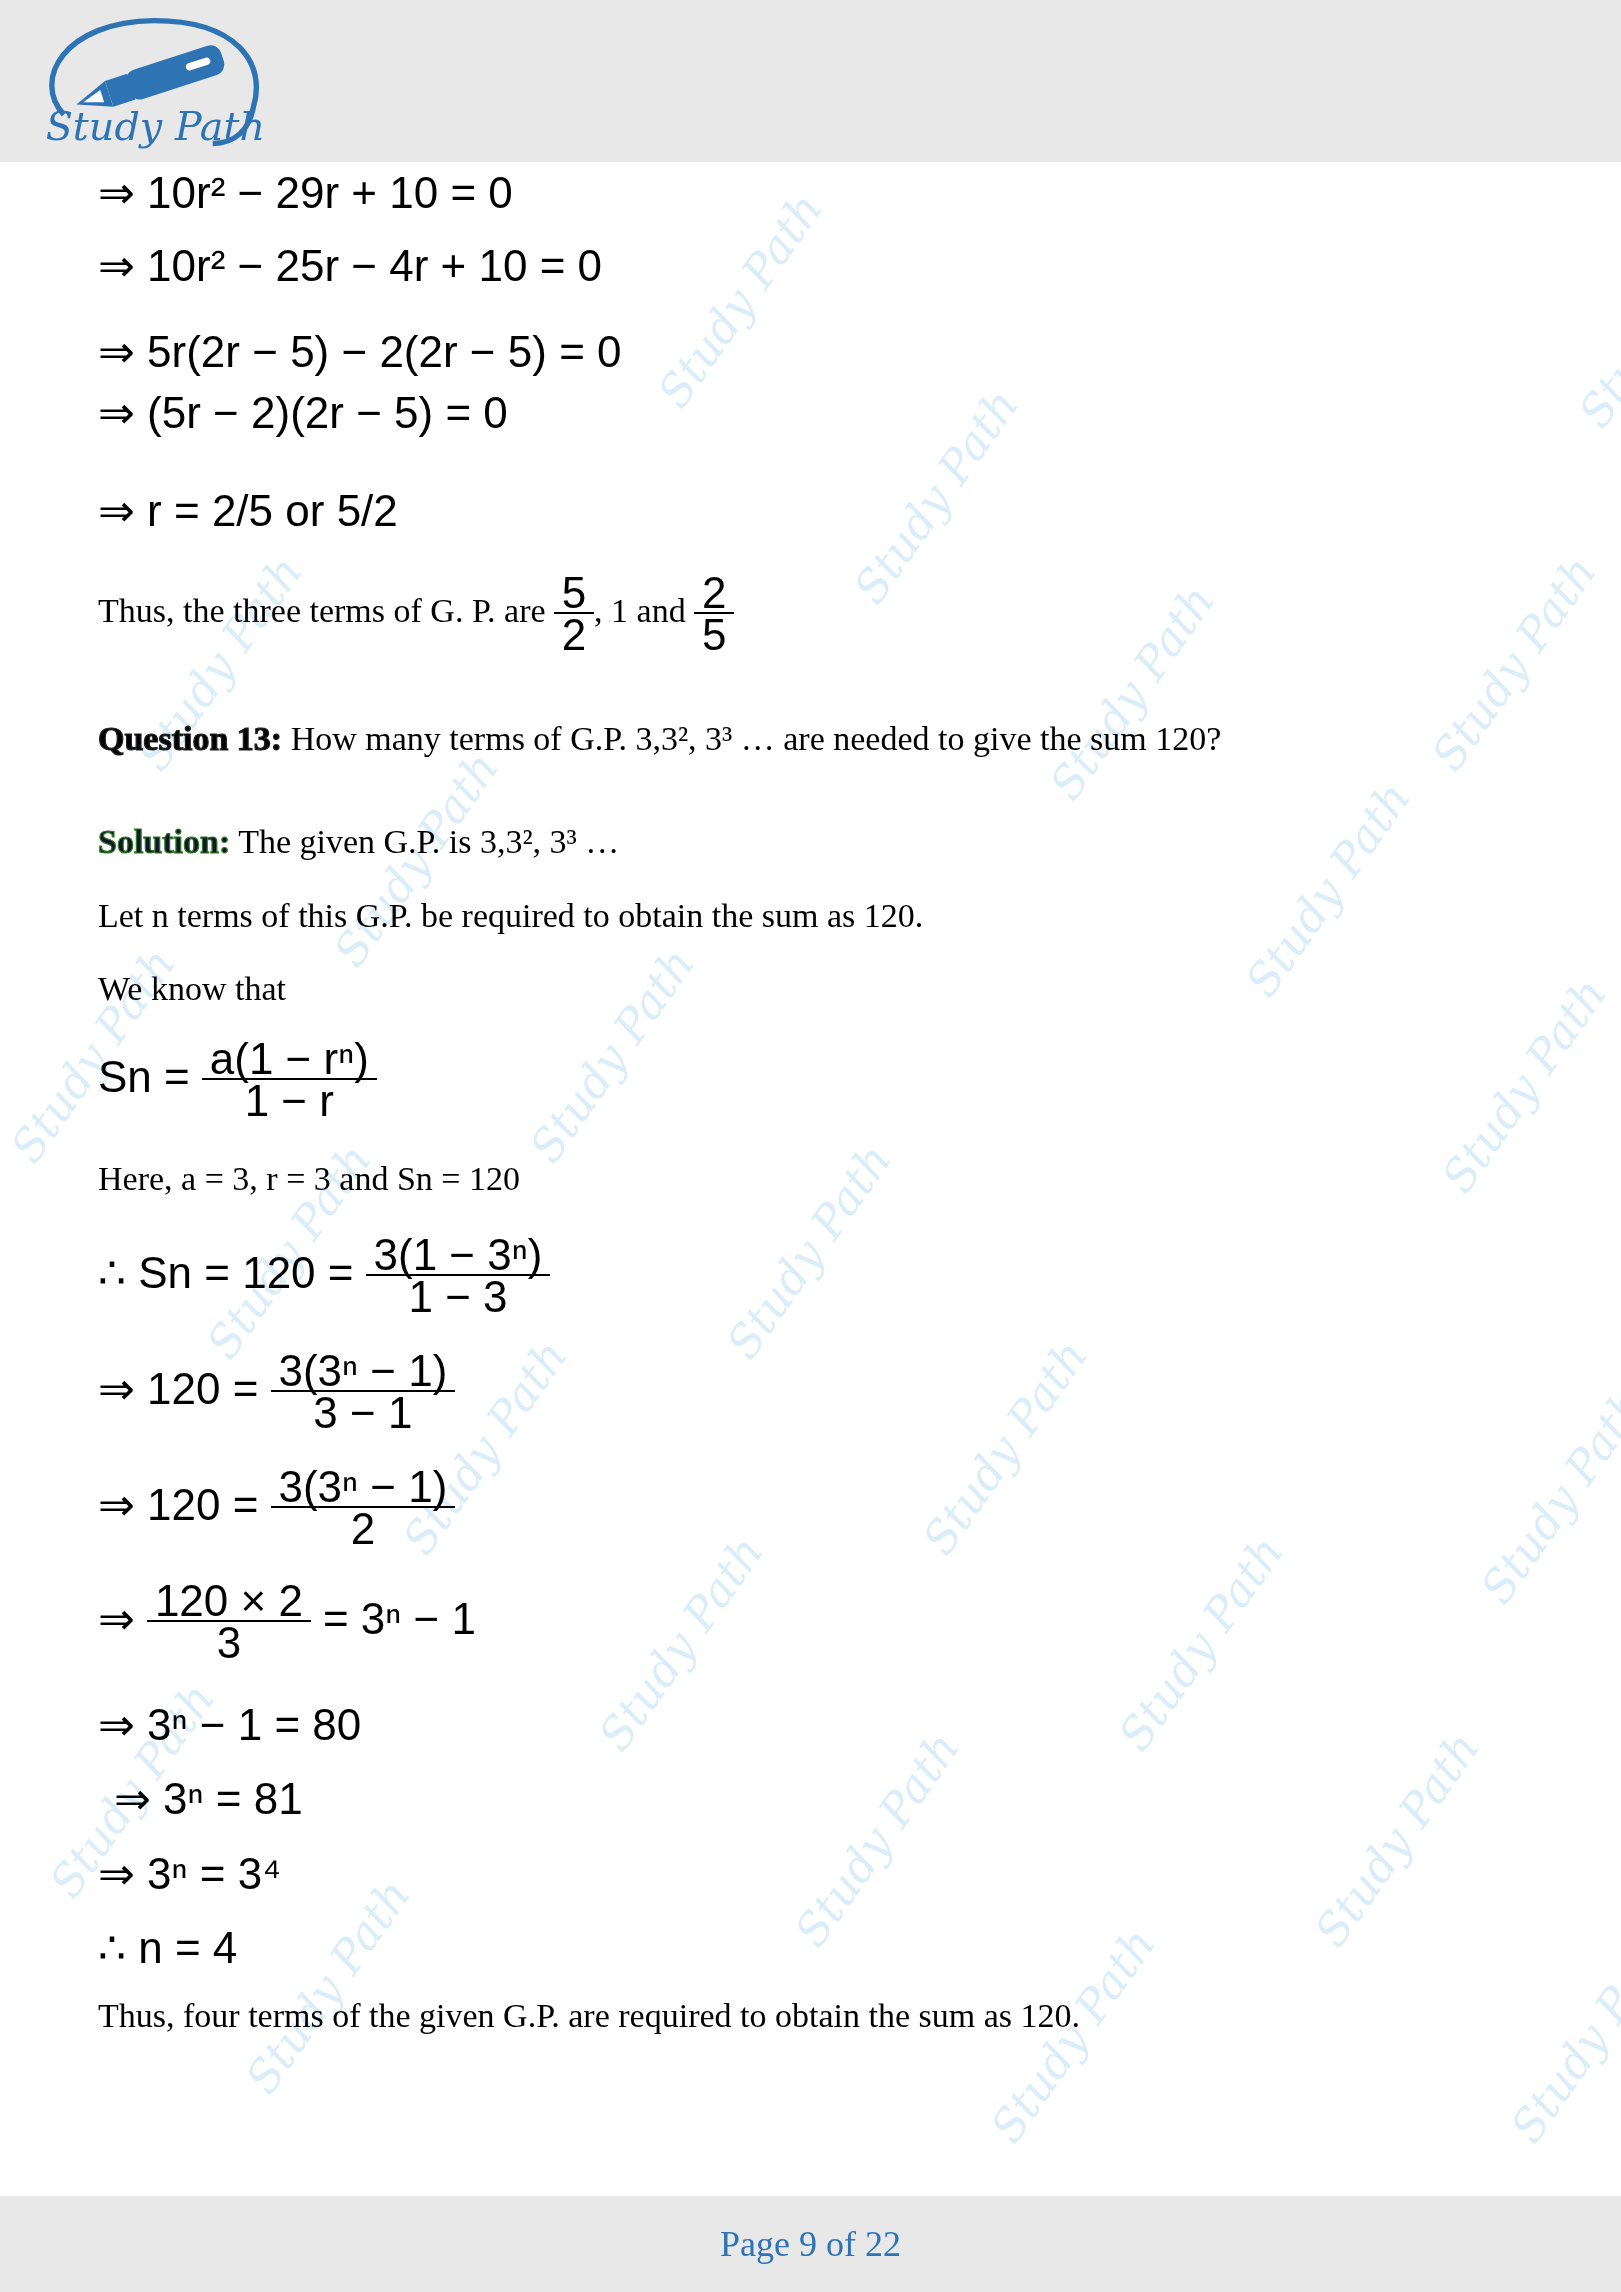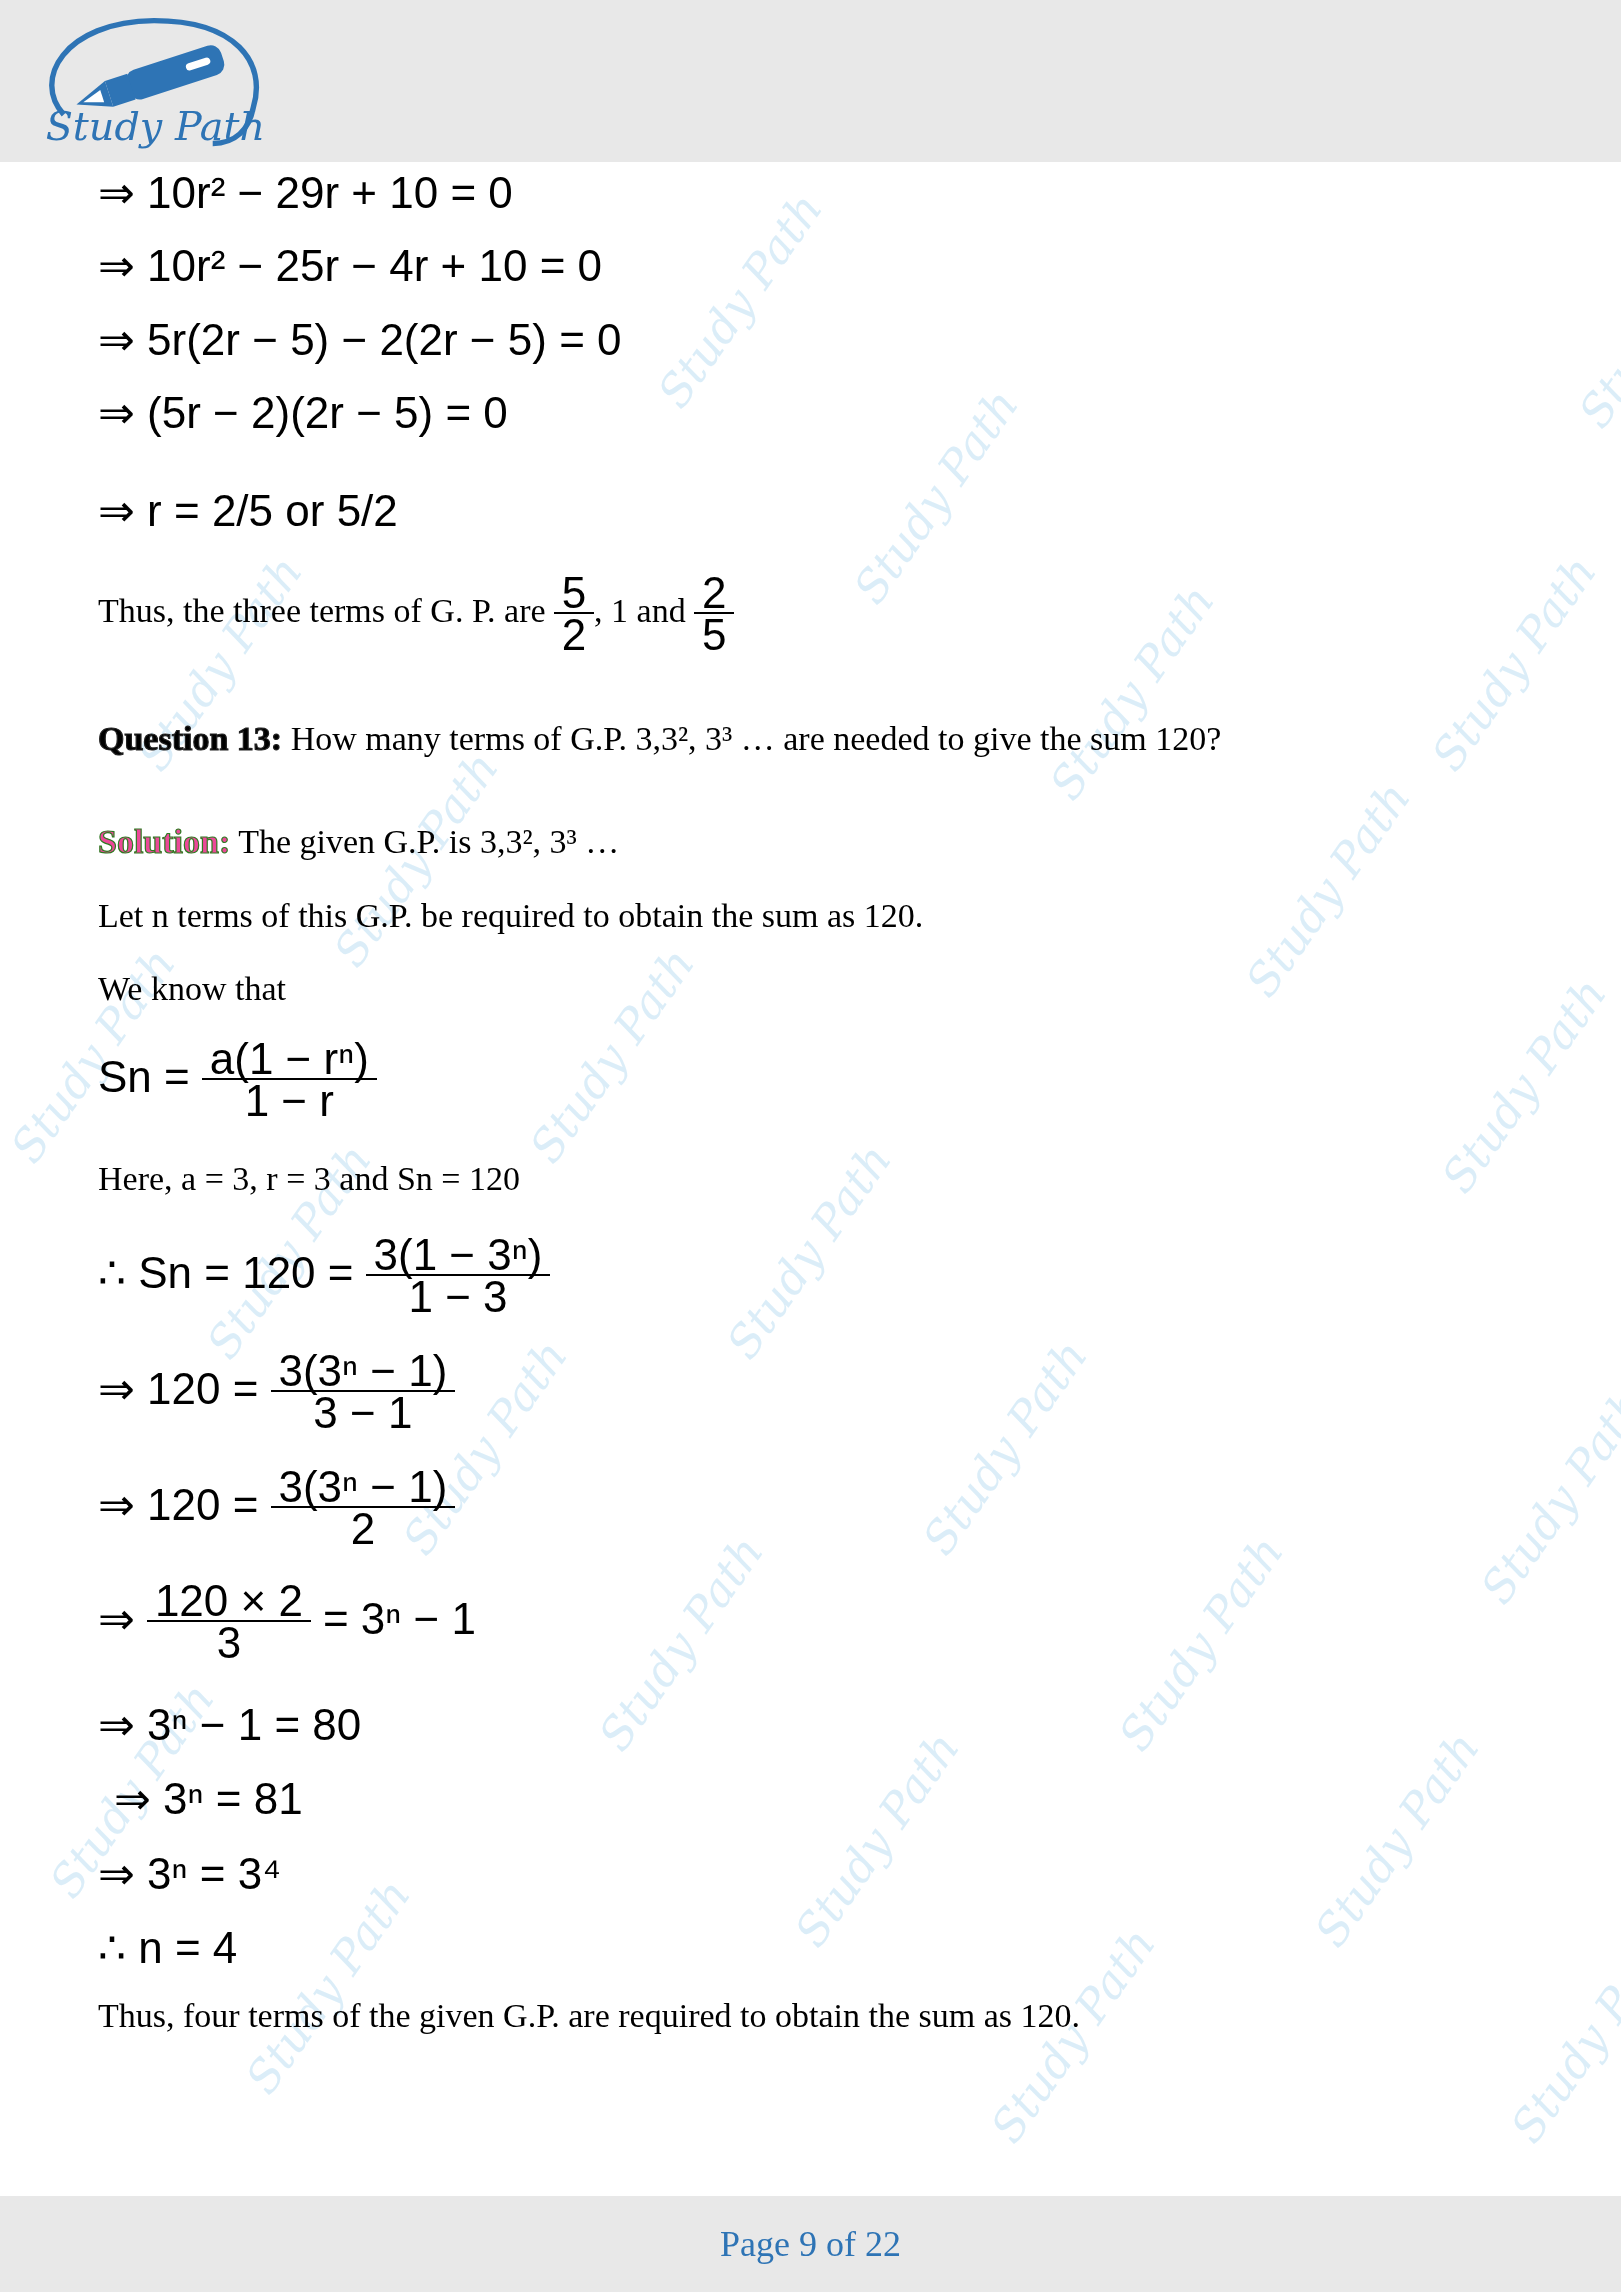--- a/index.html
+++ b/index.html
@@ -14,21 +14,21 @@
   .watermarks { position:absolute; left:0; top:162px; width:1621px; height:2034px; pointer-events:none; overflow:hidden; }
   .wm { position:absolute; color:#cfe8f6; font-family:"DejaVu Serif", serif; font-style:italic;
         font-size:45px; transform:rotate(-55deg); transform-origin:left top; white-space:nowrap; opacity:0.75; }
   .content { position:absolute; left:98px; top:0; width:1431px; }
   .line { position:absolute; left:0; white-space:nowrap; font-size:34px; }
   .math { font-family:Liberation Sans, sans-serif; font-size:44px; }
   .frac { display:inline-flex; flex-direction:column; align-items:center; vertical-align:middle; margin:0 3.9px; }
   .frac .num { padding:0 3.9px; line-height:39px; }
   .frac .den { border-top:2px solid #000; padding:0 3.9px; line-height:41px; width:100%; text-align:center; }
   .q-label { font-weight:bold; color:#000000; -webkit-text-stroke:1.2px #222; }
-  .s-label { font-weight:bold; color:#ec4899; -webkit-text-stroke:1.2px #2f7a22; }
+  .s-label { font-weight:bold; color:#0f172a; -webkit-text-stroke:1.2px #2f7a22; }
 </style>
 </head>
 <body>
 
 <div class="header">
   <svg class="logo" viewBox="0 0 270 165">
     <path d="M40 118 C 5 80, 40 15, 140 14 C 230 14, 265 60, 250 110 C 245 135, 230 150, 205 150" fill="none" stroke="#2e74b5" stroke-width="6"></path>
     <g transform="rotate(-18 140 80)">
       <rect x="110" y="62" width="110" height="34" rx="12" fill="#2e74b5"></rect>
       <rect x="88" y="64" width="26" height="30" fill="#2e74b5"></rect>
@@ -64,21 +64,21 @@
   <span class="wm" style="left:39px;top:1715px;">Study Path</span>
   <span class="wm" style="left:235px;top:1911px;">Study Path</span>
   <span class="wm" style="left:1421px;top:588px;">Study Path</span>
   <span class="wm" style="left:1470px;top:1421px;">Study Path</span>
 </div>
 
 <div class="content">
 
   <div class="line math" style="top:167px;">⇒ 10r² − 29r + 10 = 0</div>
   <div class="line math" style="top:240px;">⇒ 10r² − 25r − 4r + 10 = 0</div>
-  <div class="line math" style="top:314px;text-align:right;">⇒ 5r(2r − 5) − 2(2r − 5) = 0</div>
+  <div class="line math" style="top:326px;text-align:right;">⇒ 5r(2r − 5) − 2(2r − 5) = 0</div>
   <div class="line math" style="top:387px;">⇒ (5r − 2)(2r − 5) = 0</div>
   <div class="line math" style="top:485px;">⇒ r = 2/5 or 5/2</div>
 
   <div class="line" style="top:573px;">
     <span>Thus, the three terms of G. P. are</span>
     <span class="frac math">
       <span class="num">5</span>
       <span class="den">2</span>
     </span><span>, 1 and</span>
     <span class="frac math">

